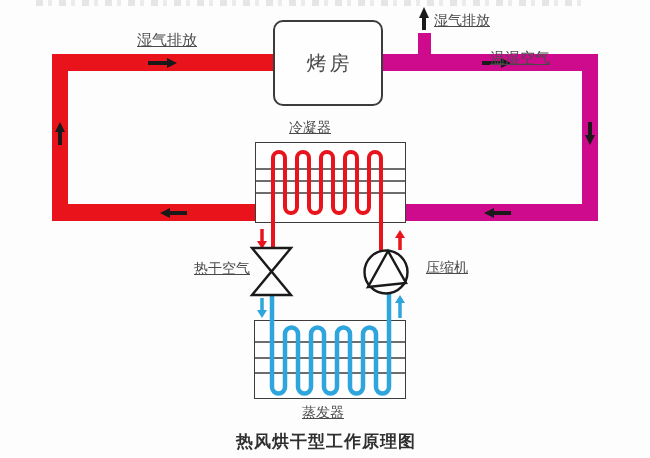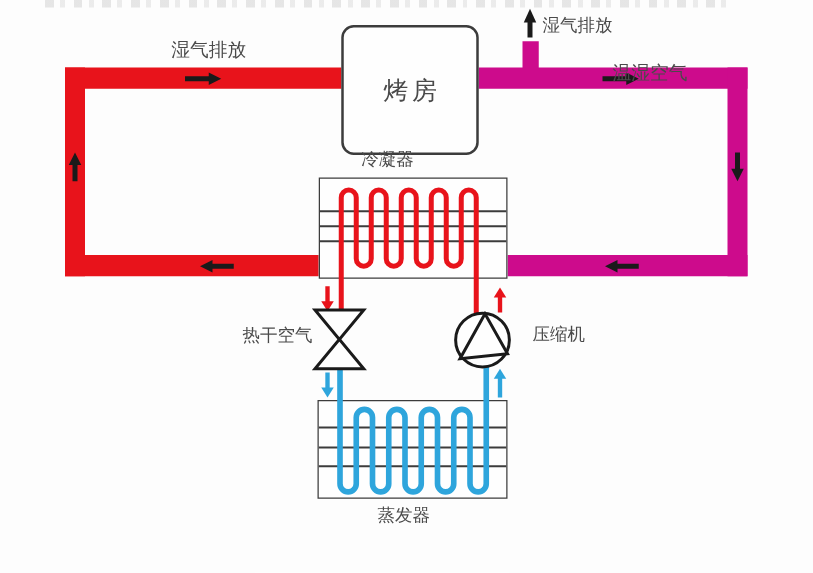--- a/index.html
+++ b/index.html
@@ -11,21 +11,21 @@
   .pipe.hot{background:var(--c-hot,#e8131b);}
   .pipe.humid{background:var(--c-humid,#cd0b8c);}
 
   
   .box{position:absolute;background:#fefefe;border:2px solid var(--c-ink,#3c3c3c);box-sizing:border-box;}
   .room{border-radius:10px;display:flex;align-items:center;justify-content:center;}
   .room-label{font-size:20px;letter-spacing:3px;color:var(--c-label,#4a4a4a);padding-left:3px;}
   .hx{border-width:1.5px;}
 
   
-  .lbl{position:absolute;color:var(--c-label,#4a4a4a);font-size:14px;white-space:nowrap;transform:translateX(-50%);}
+  .lbl{position:absolute;color:var(--c-label,#4a4a4a);font-size:14px;white-space:nowrap;transform:translateX(-50%);text-decoration:underline;}
   .lbl.air{font-size:15px;}
   .caption{position:absolute;transform:translateX(-50%);font-size:17px;font-weight:bold;letter-spacing:1px;color:var(--c-caption,#2f2f2f);white-space:nowrap;}
 
   
   .artifact{position:absolute;left:36px;top:0;width:545px;height:6px;opacity:.45;
     background:repeating-linear-gradient(90deg,#c9c9c9 0 7px,transparent 7px 12px,#d6d6d6 12px 16px,transparent 16px 23px);}
 
   svg.overlay{position:absolute;left:0;top:0;}
   .fin{stroke:var(--c-ink,#3c3c3c);stroke-width:1.5;}
   .coil-hot{stroke:var(--c-hot,#e8131b);stroke-width:4;fill:none;}
@@ -47,21 +47,21 @@
 
   <div class="pipe hot" style="left:52px;top:54px;width:221px;height:17px;"></div>
   <div class="pipe hot" style="left:52px;top:54px;width:16px;height:167px;"></div>
   <div class="pipe hot" style="left:52px;top:204px;width:203px;height:17px;"></div>
 
   <div class="pipe humid" style="left:383px;top:54px;width:215px;height:17px;"></div>
   <div class="pipe humid" style="left:582px;top:54px;width:16px;height:167px;"></div>
   <div class="pipe humid" style="left:406px;top:204px;width:192px;height:17px;"></div>
   <div class="pipe humid" style="left:418px;top:33px;width:13px;height:23px;"></div>
 
-  <div class="box room" style="left:273px;top:20px;width:110px;height:104px;">
+  <div class="box room" style="left:273px;top:20px;width:110px;height:86px;">
     <span class="room-label">烤房</span>
   </div>
 
   <div class="box hx" style="left:255px;top:142px;width:151px;height:81px;"></div>
   <div class="box hx" style="left:254px;top:320px;width:152px;height:79px;"></div>
 
   <svg class="overlay" width="650" height="458" viewBox="0 0 650 458">
 
     <g>
       <line class="fin" x1="256" y1="169" x2="405" y2="169"></line>
@@ -159,13 +159,14 @@
   </svg>
 
   <div class="lbl air" style="left:167px;top:31px;">湿气排放</div>
   <div class="lbl air" style="left:520px;top:49px;">温湿空气</div>
   <div class="lbl" style="left:462px;top:12px;">湿气排放</div>
   <div class="lbl" style="left:310px;top:119px;">冷凝器</div>
   <div class="lbl" style="left:323px;top:404px;">蒸发器</div>
   <div class="lbl" style="left:222px;top:260px;">热干空气</div>
   <div class="lbl" style="left:447px;top:259px;">压缩机</div>
 
+  <div class="caption" style="left:326px;top:430px;">热风烘干型工作原理图</div>
 </div>
 
 </body></html>

